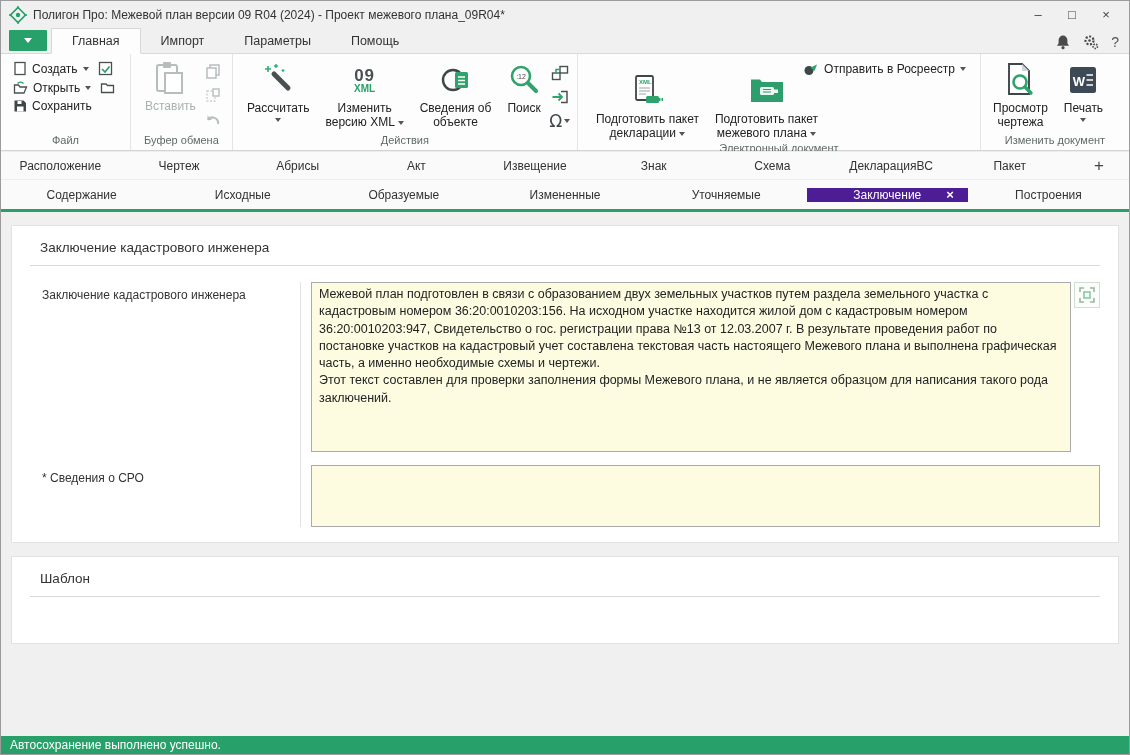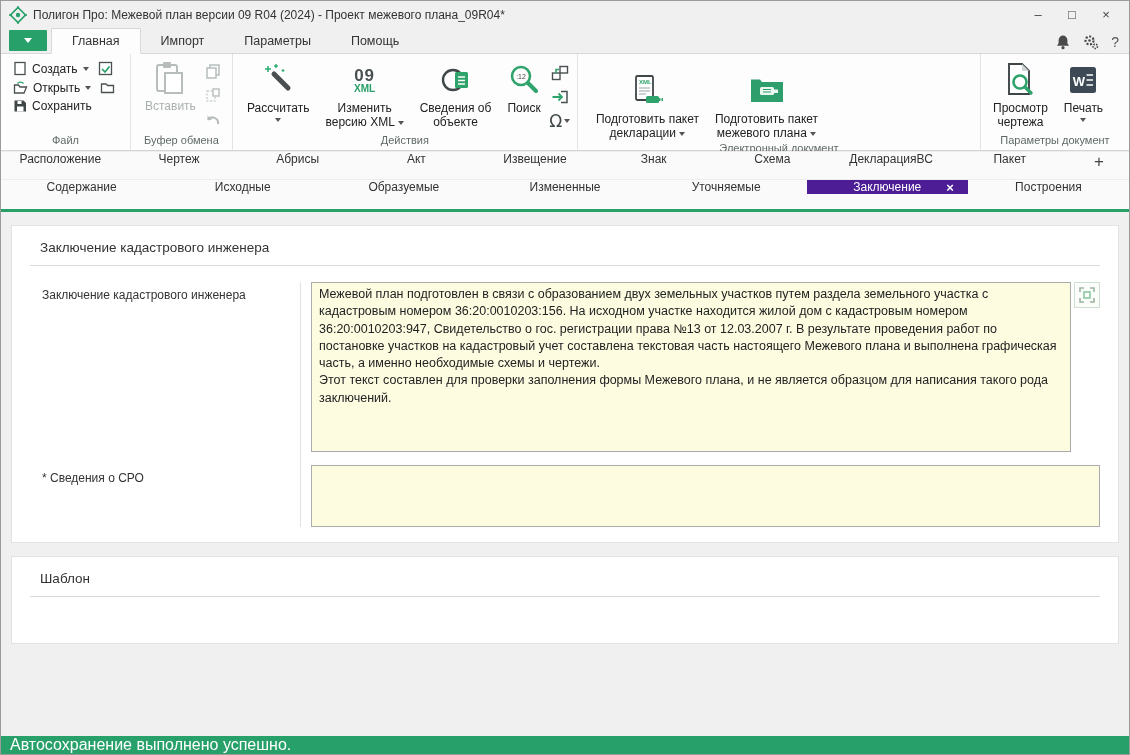--- a/index.html
+++ b/index.html
@@ -45,21 +45,21 @@
   .bigbtn { display: flex; flex-direction: column; align-items: center; padding: 2px 8px 0; font-size: 12px; color: #222; text-align: center; line-height: 1.18; cursor: pointer; }
   .bigbtn .bicon { height: 38px; display: flex; align-items: center; justify-content: center; margin-bottom: 2px; }
   .xmlbadge { display:flex; flex-direction:column; align-items:center; line-height:1; }
   .xmlbadge .n { font-size: 17px; font-weight: bold; color: #4a5052; letter-spacing: 1px;}
   .xmlbadge .x { font-size: 10px; font-weight: bold; color: #28a06a; }
   
   .edoc-body { display: flex; padding: 0 6px; position: relative; }
   .send-btn { display: flex; align-items: center; gap: 5px; font-size: 12px; color: #222; cursor: pointer; padding: 4px 6px; position: absolute; right: 4px; top: 0; white-space: nowrap; }
   .edoc-bigs { display: flex; padding-top: 13px; }
   
-  .tabsrow { display: flex; background: #fafafa; height: 29px; align-items: flex-start; font-size: 12px; color: #333; flex-shrink: 0; }
+  .tabsrow { display: flex; background: #fafafa; height: 29px; align-items: center; font-size: 12px; color: #333; flex-shrink: 0; }
   .tabsrow.first { border-bottom: 1px solid #ededed; border-top: 1px solid #ededed; }
   .dtab { flex: 1; display: flex; align-items: center; justify-content: center; cursor: pointer; white-space: nowrap; }
   .dtab-add { flex: 0 0 60px; font-size: 17px; color: #444; display:flex; align-items:center; justify-content:center; cursor:pointer; }
   .dtab.active { background: #4c1d95; color: #fff; position: relative; }
   .dtab.active .closex { position: absolute; right: 14px; font-weight: bold; font-size: 13px; color:#fff; cursor: pointer; }
   .greenline { height: 3px; background: #28a06a; flex-shrink: 0; }
   
   .content { flex: 1; background: #f0f0f0; padding: 13px 10px; overflow: hidden; }
   .panel { background: #fff; border: 1px solid #e2e2e2; padding: 12px 18px 22px; margin-bottom: 13px; }
   .panel h2 { font-size: 13.5px; font-weight: normal; color: #333; padding: 2px 0 10px 10px; }
@@ -78,21 +78,21 @@
   .sro-textarea {
     width: 100%; height: 62px; background: #fdfce1; border: 1px solid #ababab;
     font-family: "Liberation Sans", "DejaVu Sans", sans-serif; font-size: 12.5px; color: #222; padding: 3px 7px; resize: none; outline: none;
   }
   .lbl-spacer1 { height: 183px; }
   .tpl-row { display: flex; align-items: flex-start; }
   .tpl-input { flex: 1; height: 25px; background: #fff; border: 1px solid #ababab; font-family: "Liberation Sans", sans-serif; font-size: 12.5px; padding: 0 6px; outline: none; }
   .browse-btn { width: 27px; height: 25px; margin-left: 2px; background: #f2f2f2; border: 1px solid #ababab; font-size: 11px; color: #444; cursor: pointer; display:flex; align-items:center; justify-content:center; }
   .tpl-hint { font-size: 12px; color: #3c3c3c; padding: 5px 0 0 1px; }
   
-  .statusbar { height: 18px; background: #28a06a; color: #fff; font-size: 16px; display: flex; align-items: center; padding: 8px 9px; flex-shrink: 0; }
+  .statusbar { height: 18px; background: #28a06a; color: #fff; font-size: 12px; display: flex; align-items: center; padding: 8px 9px; flex-shrink: 0; }
   svg { display: block; }
 </style>
 </head>
 <body>
 
 <div class="titlebar">
   <span class="logo">
     <svg width="18" height="18" viewBox="0 0 18 18">
         <path d="M9 1.5 L16.5 9 L9 16.5 L1.5 9 Z" fill="none" stroke="#28a06a" stroke-width="1.7"></path>
         <circle cx="9" cy="9" r="2.2" fill="#28a06a"></circle>
@@ -308,20 +308,30 @@
                 <path d="M4 8V5.5h9l2 2.5h21v20H4z" fill="#2f9e6d"></path>
                 <rect x="13" y="13" width="14" height="8" rx="1.5" fill="#eaf6f0"></rect>
                 <rect x="27" y="15.5" width="4" height="3.5" fill="#eaf6f0"></rect>
                 <path d="M16 15.5h8M16 18h8" stroke="#2f9e6d" stroke-width="1"></path>
               </svg>
             </span>
           <span>Подготовить пакет</span>
           <span><span>межевого плана</span> <span class="caret"></span></span>
         </div>
       </div>
+      <div class="send-btn">
+        <span>
+            <svg width="16" height="16" viewBox="0 0 16 16">
+              <circle cx="6" cy="9.5" r="4.5" fill="#3f4648"></circle>
+              <path d="M7.5 6.5 14 3.5l-2.5 6.5z" fill="#2fa36c"></path>
+            </svg>
+          </span>
+        <span>Отправить в Росреестр</span>
+        <span class="caret"></span>
+      </div>
     </div>
     <div class="rgroup-label">Электронный документ</div>
   </div>
 
   <div class="rgroup" style="flex:0 0 148px; border-right:none;">
     <div class="rgroup-body" style="padding:2px 0 0;">
       <div class="bigbtn">
         <span class="bicon">
             <svg width="32" height="36" viewBox="0 0 32 36">
               <path d="M5 2h13l7 7v23H5z" fill="#fff" stroke="#3f4648" stroke-width="1.9"></path>
@@ -338,21 +348,21 @@
             <svg width="30" height="30" viewBox="0 0 30 30">
               <rect x="2" y="2" width="26" height="26" rx="2.5" fill="#3d4a56"></rect>
               <text x="11" y="20.5" font-size="13" font-weight="bold" fill="#fff" text-anchor="middle" font-family="Liberation Sans, sans-serif">W</text>
               <path d="M18.5 10h6.5M18.5 15h6.5M18.5 20h6.5" stroke="#fff" stroke-width="1.7"></path>
             </svg>
           </span>
         <span>Печать</span>
         <span class="caret" style="margin-top:3px;"></span>
       </div>
     </div>
-    <div class="rgroup-label">Параметры документ</div>
+    <div class="rgroup-label">Изменить документ</div>
   </div>
 </div>
 
 <div class="tabsrow first">
   <span class="dtab">Расположение</span>
   <span class="dtab">Чертеж</span>
   <span class="dtab">Абрисы</span>
   <span class="dtab">Акт</span>
   <span class="dtab">Извещение</span>
   <span class="dtab">Знак</span>

